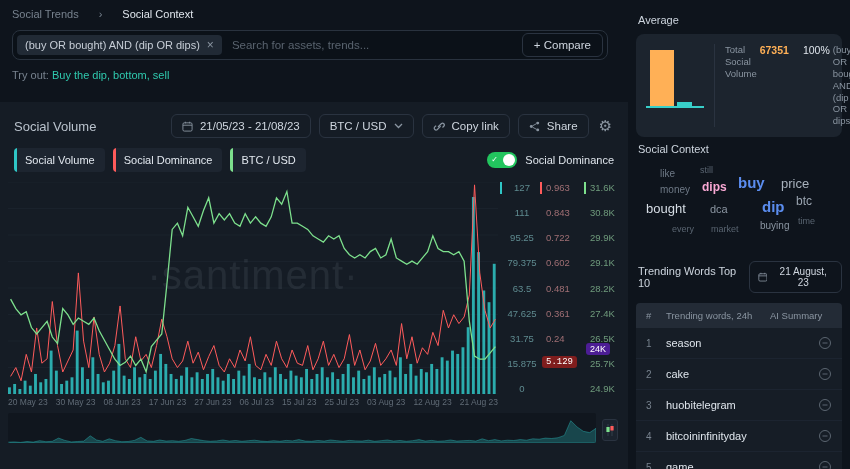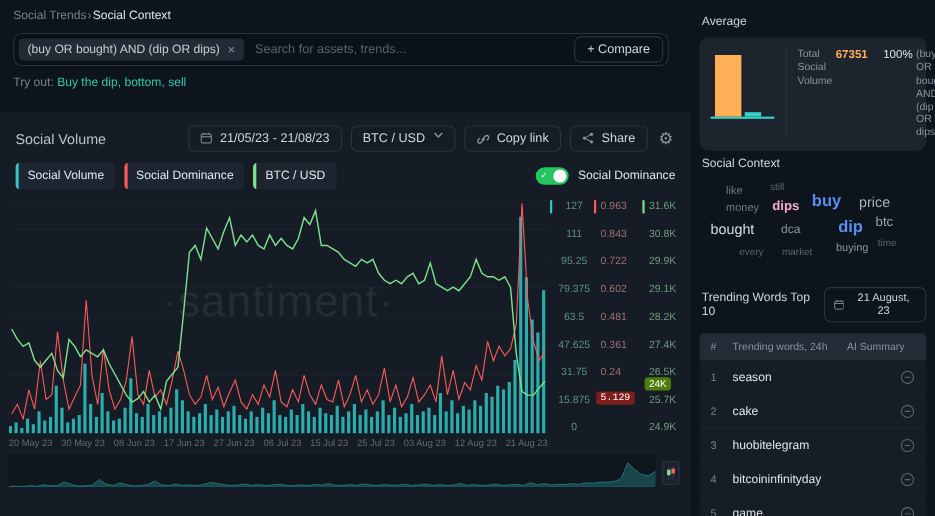--- a/index.html
+++ b/index.html
@@ -4,40 +4,40 @@
 <style>
   * { box-sizing: border-box; }
   html,body { margin:0; padding:0; }
   body {
     width:850px; height:469px; overflow:hidden; position:relative;
     background:#0e141c; color:#dde4ec;
     font-family:"Liberation Sans", sans-serif;
   }
   .main { position:absolute; top:0; left:0; width:628px; height:100%; }
   .topbar { padding:8px 20px 0 12px; }
-  .breadcrumb { font-size:11px; color:#77828e; display:flex; gap:1px; align-items:center; }
+  .breadcrumb { font-size:11px; color:#77828e; display:flex; gap:20px; align-items:center; }
   .breadcrumb .current { color:#dfe5ec; }
   .searchbar { margin-top:10px; display:flex; align-items:center; gap:8px;
     border:1px solid #29323e; background:#0b1118; border-radius:8px; padding:3px 4px; height:30px; }
   .chip { display:flex; align-items:center; gap:7px; background:#212a35; border-radius:4px;
     padding:4px 8px; font-size:11px; color:#c7ced7; white-space:nowrap; }
   .chip .x { color:#8a95a1; cursor:pointer; font-size:12px; line-height:1; }
   .searchbar input { flex:1; min-width:0; background:transparent; border:0; outline:0;
     color:#dfe5ec; font-size:11.5px; font-family:inherit; }
   .searchbar input::placeholder { color:#59636e; }
   .compare-btn { border:1px solid #2a3340; border-radius:6px; padding:5px 11px; font-size:11.5px;
     color:#cfd6df; background:transparent; white-space:nowrap; cursor:pointer; font-family:inherit; }
   .tryout { margin-top:9px; font-size:11px; color:#77828e; }
   .tryout .links { color:#2fc9ae; cursor:pointer; }
 
   .panel { position:absolute; top:102px; left:0; right:0; bottom:0; background:#151c25; }
   .panel-head { display:flex; align-items:center; padding:12px 14px 10px; }
   .panel-title { font-size:13px; color:#b9c2cc; }
   .controls { margin-left:auto; display:flex; align-items:center; gap:8px; }
-  .ctl { display:flex; align-items:flex-start; gap:7px; border:1px solid #2a3340; border-radius:6px;
+  .ctl { display:flex; align-items:center; gap:7px; border:1px solid #2a3340; border-radius:6px;
     padding:5px 10px; font-size:11.5px; color:#cfd6df; background:transparent; cursor:pointer; font-family:inherit; }
   .gear { font-size:15px; color:#8a95a1; cursor:pointer; border:none; background:none; padding:0 2px; font-family:inherit;}
 
   .legend-row { display:flex; align-items:center; gap:8px; padding:0 14px; }
   .legend-chip { display:flex; align-items:center; background:#1d2530; border-radius:4px;
     padding:0 10px 0 0; height:24px; font-size:11px; color:#e2e8ef; overflow:hidden; cursor:pointer; }
   .lbar { width:3px; height:100%; margin-right:8px; flex:none; }
   .toggle-group { margin-left:auto; display:flex; align-items:center; gap:8px; }
   .toggle { width:30px; height:16px; border-radius:9px; background:#22c55e; position:relative; cursor:pointer; }
   .toggle .knob { position:absolute; right:2px; top:2px; width:12px; height:12px; border-radius:50%; background:#fff; }
@@ -53,21 +53,21 @@
   .xlabels { display:flex; justify-content:space-between; font-size:8.5px; color:#606b76; margin-top:3px; }
   .axes { display:flex; width:124px; flex:none; }
   .axis { position:relative; width:40px; height:212px; display:flex; flex-direction:column;
     justify-content:space-between; font-size:9.5px; padding-left:8px; }
   .axis::before { content:""; position:absolute; left:2px; top:0; width:2px; height:12px; }
   .axis-vol { color:#5f8b90;align-items:center; } .axis-vol::before { background:#2fc6c6; }
   .axis-dom { color:#a06f74; width:44px; } .axis-dom::before { background:#ff5b5b; }
   .axis-btc { color:#6f9b7c; } .axis-btc::before { background:#7de08d; }
   .badge { position:absolute; left:4px; border-radius:3px; padding:1px 4px; font-size:9px; color:#fff; }
   .badge-red { top:174px; background:#7f1d1d;font-family:Liberation Mono, monospace; }
-  .badge-green { top:161px; background:#4d7c0f; }
+  .badge-green { top:161px; background:#4c1d95; }
 
   .navigator { position:relative; margin:6px 8px 0 8px; height:30px; }
   .nav-chart { position:absolute; left:0; right:24px; top:0; bottom:0; background:#10161e; border-radius:2px; overflow:hidden; }
   .nav-icon { position:absolute; right:2px; bottom:2px; width:16px; height:22px; border:1px solid #2a3340;
     border-radius:3px; background:#1b232e; display:flex; align-items:center; justify-content:center; cursor:pointer; }
 
   .sidebar { position:absolute; top:0; right:0; width:222px; height:100%; padding:8px 8px 0 8px; }
   .side-heading { font-size:11px; color:#cdd5de; margin:6px 0 8px 2px; }
   .avg-panel { background:#1c242e; border-radius:8px; padding:10px; display:flex; gap:10px; }
   .avg-chart { display:flex; align-items:flex-end; gap:3px; width:58px; height:64px;

